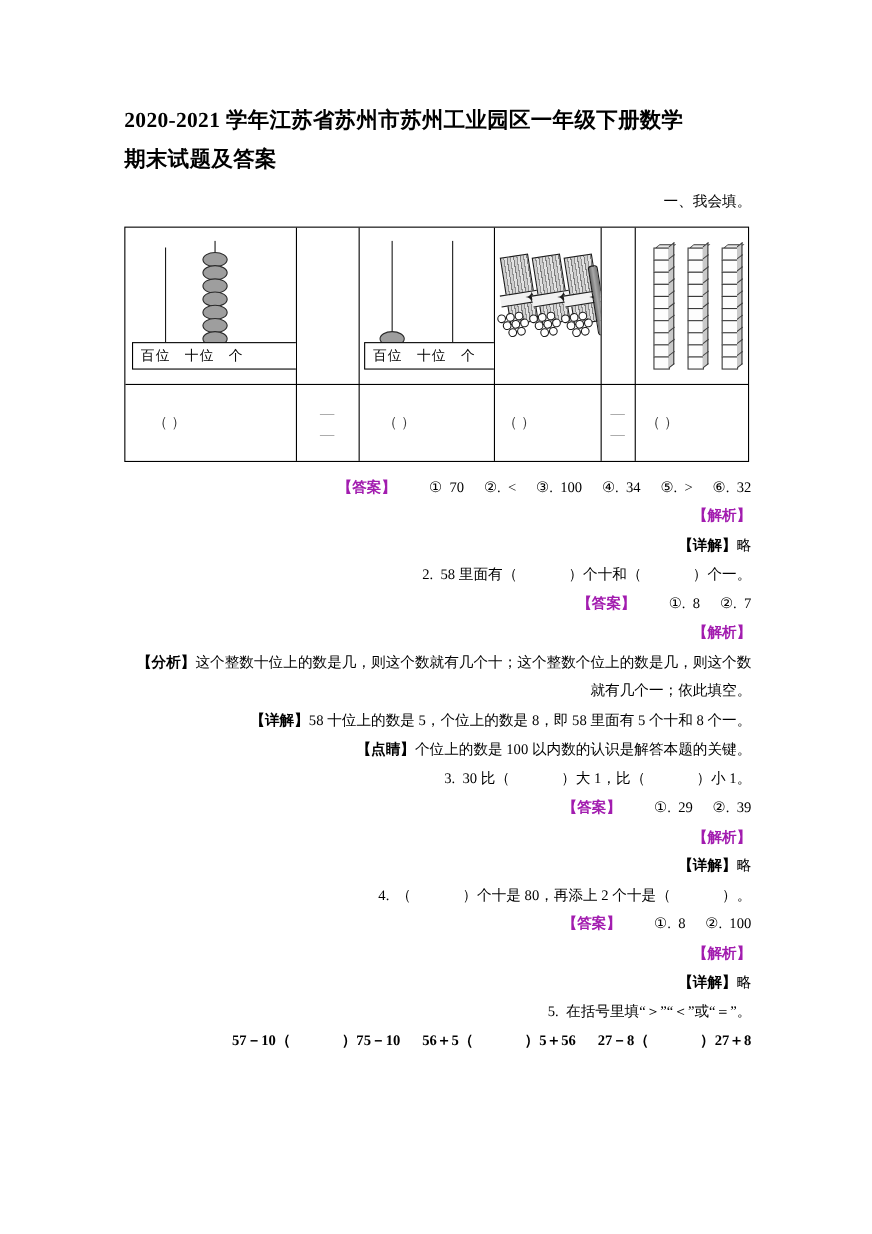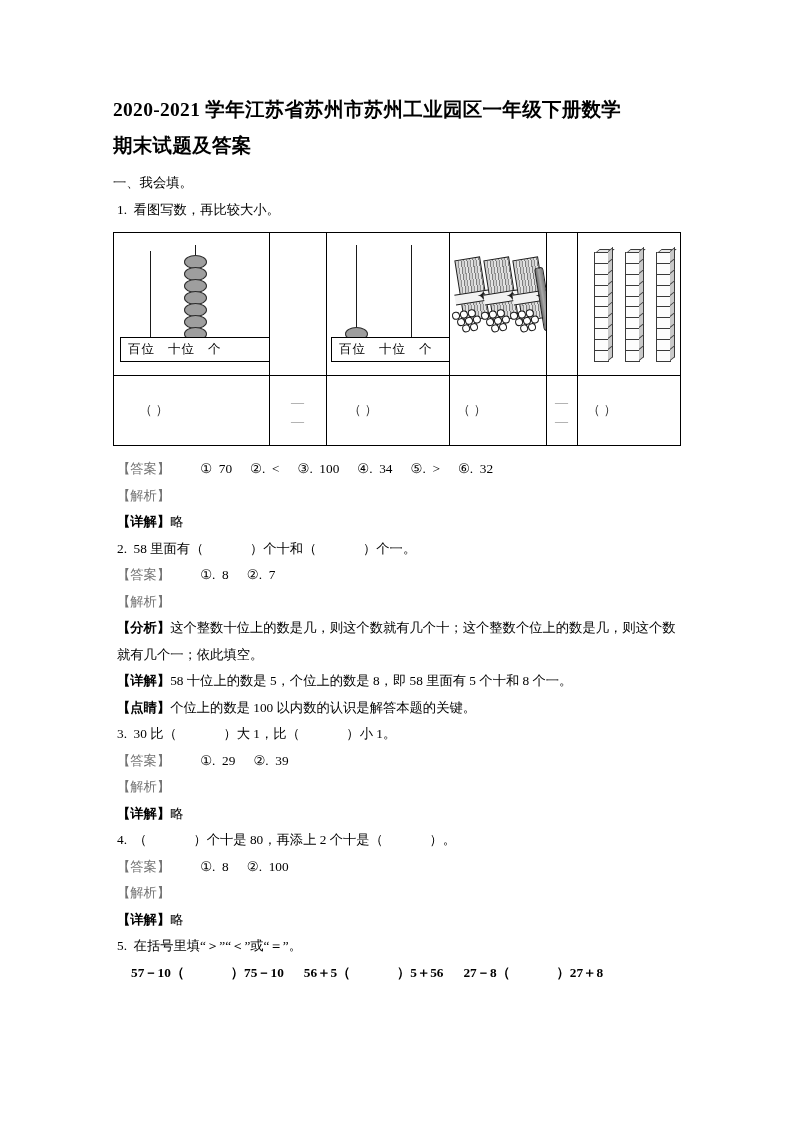--- a/index.html
+++ b/index.html
@@ -37,25 +37,26 @@
     margin: 0 0 6px 0;
     font-family: "Liberation Serif", "DejaVu Serif", serif;
   }
 
   
   .p {
     font-size: 13.3px;
     line-height: 26.5px;
     margin: 0;
     white-space: pre-wrap;
+    text-align: right;
   }
   .p-indent { padding-left: 4px; }
   .marker {
-    color: #737373;
-    font-weight: normal;
+    color: #a21caf;
+    font-weight: bold;
   }
   .bold { font-weight: bold; margin-top: 12px; }
   .ans-gap { display: inline-block; width: 30px; }
   .ans-gap-sm { display: inline-block; width: 18px; }
 
   
   .fig-table {
     position: relative;
     width: 568px;
     height: 214px;
@@ -232,21 +233,20 @@
 <div class="page">
   <div class="content">
 
     <h1 class="doc-title">
       <div>2020-2021 学年江苏省苏州市苏州工业园区一年级下册数学</div>
       <div>期末试题及答案</div>
     </h1>
 
     <p class="p">一、我会填。</p>
 
-    <p class="p p-indent">1.  看图写数，再比较大小。</p>
 
     <div class="fig-table">
 
       <div class="v-line" style="left:155px;"></div>
       <div class="v-line" style="left:212px;"></div>
       <div class="v-line" style="left:335px;"></div>
       <div class="v-line" style="left:432px;"></div>
       <div class="v-line" style="left:463px;"></div>
 
       <div class="h-line" style="top:142px;"></div>

